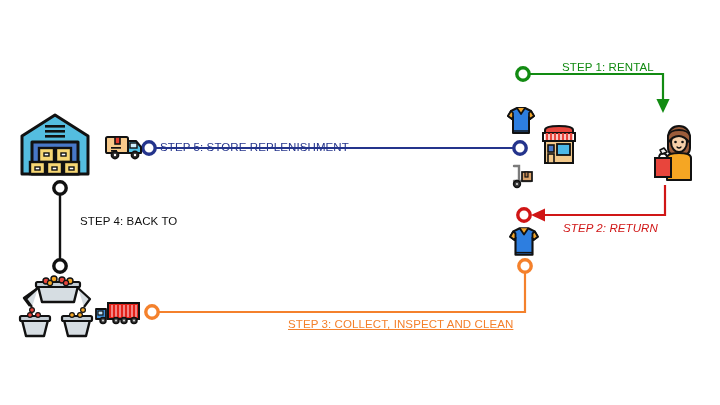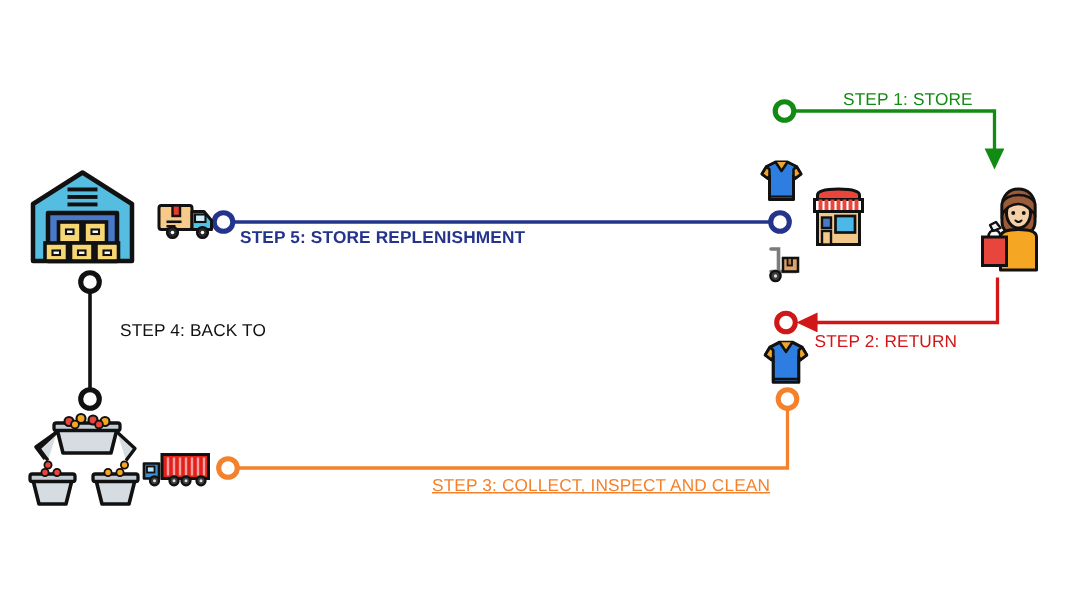--- a/index.html
+++ b/index.html
@@ -217,25 +217,25 @@
       <circle cx="22" cy="21.5" r="3" fill="#3b3b3b" stroke="#111" stroke-width="1.5"></circle>
       <circle cx="30" cy="21.5" r="3" fill="#3b3b3b" stroke="#111" stroke-width="1.5"></circle>
       <circle cx="40" cy="21.5" r="3" fill="#3b3b3b" stroke="#111" stroke-width="1.5"></circle>
       <circle cx="9" cy="21.5" r="1" fill="#ddd"></circle>
       <circle cx="22" cy="21.5" r="1" fill="#ddd"></circle>
       <circle cx="30" cy="21.5" r="1" fill="#ddd"></circle>
       <circle cx="40" cy="21.5" r="1" fill="#ddd"></circle>
     </svg>
   </div>
 
-  <div class="step-label" style="left:562px; top:60px; color:#128b12;">STEP 1: STORE</div>
-
-  <div class="step-label" style="left:543px; top:221px; color:#d01616;">STEP 2: RETURN</div>
+  <div class="step-label" style="left:562px; top:60px; color:#128b12;">STEP 1: RENTAL</div>
+
+  <div class="step-label" style="left:563px; top:221px; color:#d01616;font-style:italic;">STEP 2: RETURN</div>
 
   <div class="step-label" style="left:288px; top:317px; color:#f4812c;text-decoration:underline;">STEP 3: COLLECT, INSPECT AND CLEAN</div>
 
   <div style="position:absolute; left:80px; top:214px; color:#111111;">
     <div class="step-label" style="position:static; color:#111111;">STEP 4: BACK TO</div>
   </div>
 
-  <div class="step-label" style="left:160px; top:152px; color:#24348c;font-weight:bold;">STEP 5: STORE REPLENISHMENT</div>
+  <div class="step-label" style="left:160px; top:140px; color:#24348c;">STEP 5: STORE REPLENISHMENT</div>
 
 </div>
 
 </body></html>

